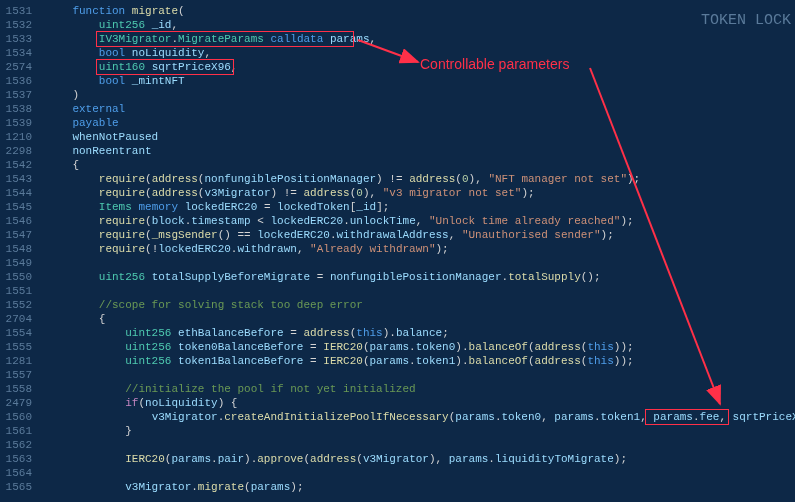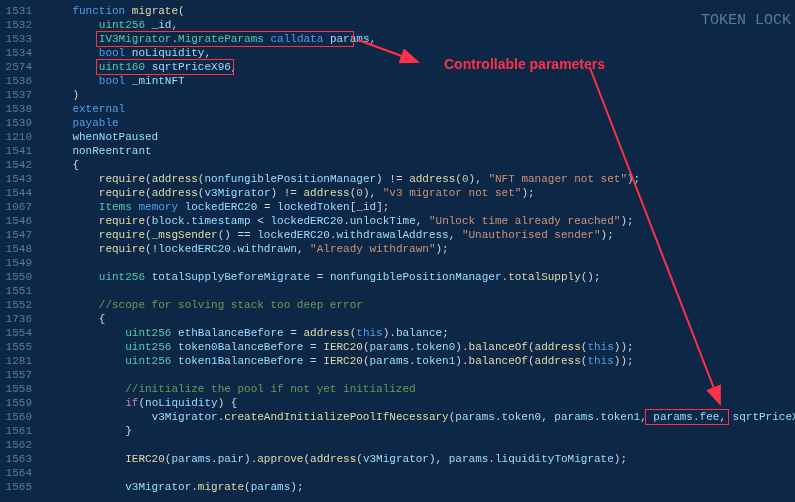--- a/index.html
+++ b/index.html
@@ -83,56 +83,56 @@
       <div>1531</div>
       <div>1532</div>
       <div>1533</div>
       <div>1534</div>
       <div>2574</div>
       <div>1536</div>
       <div>1537</div>
       <div>1538</div>
       <div>1539</div>
       <div>1210</div>
-      <div>1541</div>
+      <div>2298</div>
       <div>1542</div>
       <div>1543</div>
       <div>1544</div>
-      <div>1067</div>
+      <div>1545</div>
       <div>1546</div>
       <div>1547</div>
       <div>1548</div>
       <div>1549</div>
       <div>1550</div>
       <div>1551</div>
       <div>1552</div>
-      <div>1736</div>
+      <div>2704</div>
       <div>1554</div>
       <div>1555</div>
       <div>1281</div>
       <div>1557</div>
       <div>1558</div>
-      <div>1559</div>
+      <div>2479</div>
       <div>1560</div>
       <div>1561</div>
       <div>1562</div>
       <div>1563</div>
       <div>1564</div>
       <div>1565</div>
     </div>
   <div class="code" id="code"><span class="code-line">    <span class="kw">function</span> <span class="fn">migrate</span>(</span><span class="code-line">        <span class="type">uint256</span> <span class="ident">_id</span>,</span><span class="code-line">        <span class="type">IV3Migrator</span>.<span class="type">MigrateParams</span> <span class="kw">calldata</span> <span class="ident">params</span>,</span><span class="code-line">        <span class="kw">bool</span> <span class="ident">noLiquidity</span>,</span><span class="code-line">        <span class="type">uint160</span> <span class="ident">sqrtPriceX96</span>,</span><span class="code-line">        <span class="kw">bool</span> <span class="ident">_mintNFT</span></span><span class="code-line">    )</span><span class="code-line">    <span class="kw">external</span></span><span class="code-line">    <span class="kw">payable</span></span><span class="code-line">    <span class="ident">whenNotPaused</span></span><span class="code-line">    <span class="ident">nonReentrant</span></span><span class="code-line">    {</span><span class="code-line">        <span class="fn">require</span>(<span class="fn">address</span>(<span class="ident">nonfungiblePositionManager</span>) != <span class="fn">address</span>(<span class="num">0</span>), <span class="str">"NFT manager not set"</span>);</span><span class="code-line">        <span class="fn">require</span>(<span class="fn">address</span>(<span class="ident">v3Migrator</span>) != <span class="fn">address</span>(<span class="num">0</span>), <span class="str">"v3 migrator not set"</span>);</span><span class="code-line">        <span class="type">Items</span> <span class="kw">memory</span> <span class="ident">lockedERC20</span> = <span class="ident">lockedToken</span>[<span class="ident">_id</span>];</span><span class="code-line">        <span class="fn">require</span>(<span class="ident">block</span>.<span class="ident">timestamp</span> &lt; <span class="ident">lockedERC20</span>.<span class="ident">unlockTime</span>, <span class="str">"Unlock time already reached"</span>);</span><span class="code-line">        <span class="fn">require</span>(<span class="fn">_msgSender</span>() == <span class="ident">lockedERC20</span>.<span class="ident">withdrawalAddress</span>, <span class="str">"Unauthorised sender"</span>);</span><span class="code-line">        <span class="fn">require</span>(!<span class="ident">lockedERC20</span>.<span class="ident">withdrawn</span>, <span class="str">"Already withdrawn"</span>);</span><span class="code-line"></span><span class="code-line">        <span class="type">uint256</span> <span class="ident">totalSupplyBeforeMigrate</span> = <span class="ident">nonfungiblePositionManager</span>.<span class="fn">totalSupply</span>();</span><span class="code-line"></span><span class="code-line">        <span class="cmt">//scope for solving stack too deep error</span></span><span class="code-line">        {</span><span class="code-line">            <span class="type">uint256</span> <span class="ident">ethBalanceBefore</span> = <span class="fn">address</span>(<span class="kw">this</span>).<span class="ident">balance</span>;</span><span class="code-line">            <span class="type">uint256</span> <span class="ident">token0BalanceBefore</span> = <span class="fn">IERC20</span>(<span class="ident">params</span>.<span class="ident">token0</span>).<span class="fn">balanceOf</span>(<span class="fn">address</span>(<span class="kw">this</span>));</span><span class="code-line">            <span class="type">uint256</span> <span class="ident">token1BalanceBefore</span> = <span class="fn">IERC20</span>(<span class="ident">params</span>.<span class="ident">token1</span>).<span class="fn">balanceOf</span>(<span class="fn">address</span>(<span class="kw">this</span>));</span><span class="code-line"></span><span class="code-line">            <span class="cmt">//initialize the pool if not yet initialized</span></span><span class="code-line">            <span class="kw2">if</span>(<span class="ident">noLiquidity</span>) {</span><span class="code-line">                <span class="ident">v3Migrator</span>.<span class="fn">createAndInitializePoolIfNecessary</span>(<span class="ident">params</span>.<span class="ident">token0</span>, <span class="ident">params</span>.<span class="ident">token1</span>, <span class="ident">params</span>.<span class="ident">fee</span>, <span class="ident">sqrtPriceX96</span>);</span><span class="code-line">            }</span><span class="code-line"></span><span class="code-line">            <span class="fn">IERC20</span>(<span class="ident">params</span>.<span class="ident">pair</span>).<span class="fn">approve</span>(<span class="fn">address</span>(<span class="ident">v3Migrator</span>), <span class="ident">params</span>.<span class="ident">liquidityToMigrate</span>);</span><span class="code-line"></span><span class="code-line">            <span class="ident">v3Migrator</span>.<span class="fn">migrate</span>(<span class="ident">params</span>);</span></div>
 </div>
 
 <div class="tab-partial">TOKEN LOCK</div>
 
 <div class="hl-box1" style="left:96px; top:31px; width:258px; height:16px;"></div>
 <div class="hl-box2" style="left:96px; top:59px; width:138px; height:16px;"></div>
 <div class="hl-box3" style="left:645px; top:409px; width:84px; height:16px;"></div>
 
-<div class="annotation" style="left:444px; top:56px;font-weight:bold;">Controllable parameters</div>
+<div class="annotation" style="left:420px; top:56px;">Controllable parameters</div>
 
 <svg class="arrow-svg" style="left:0; top:0;" width="795" height="502">
   <defs>
     <marker id="ah" markerWidth="10" markerHeight="8" refX="9" refY="4" orient="auto">
       <polygon points="0 0, 10 4, 0 8" fill="#ff3048"></polygon>
     </marker>
   </defs>
   <line x1="358" y1="40" x2="418" y2="62" stroke="#ff3048" stroke-width="2" marker-end="url(#ah)"></line>
 </svg>
 <svg class="arrow-svg" style="left:0; top:0;" width="795" height="502">

